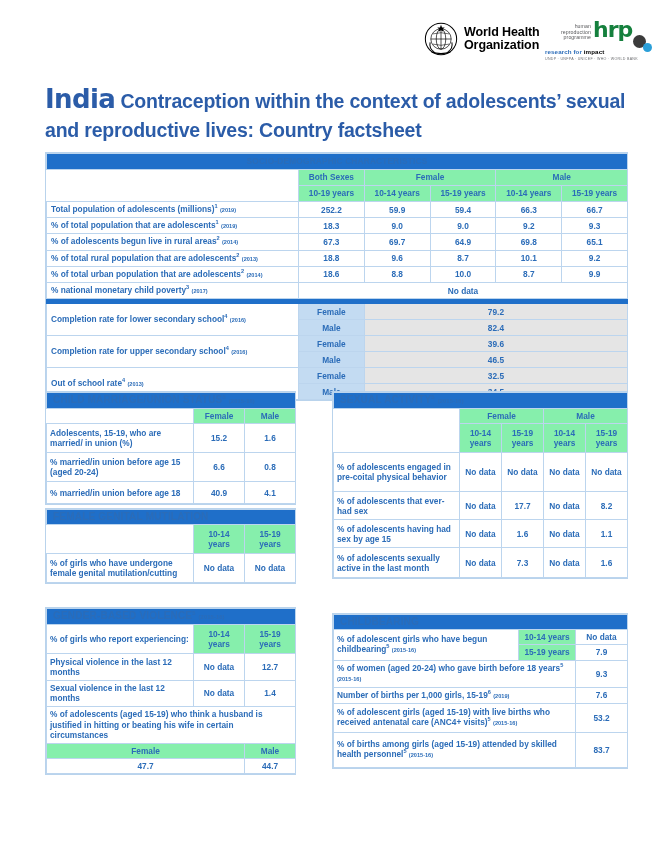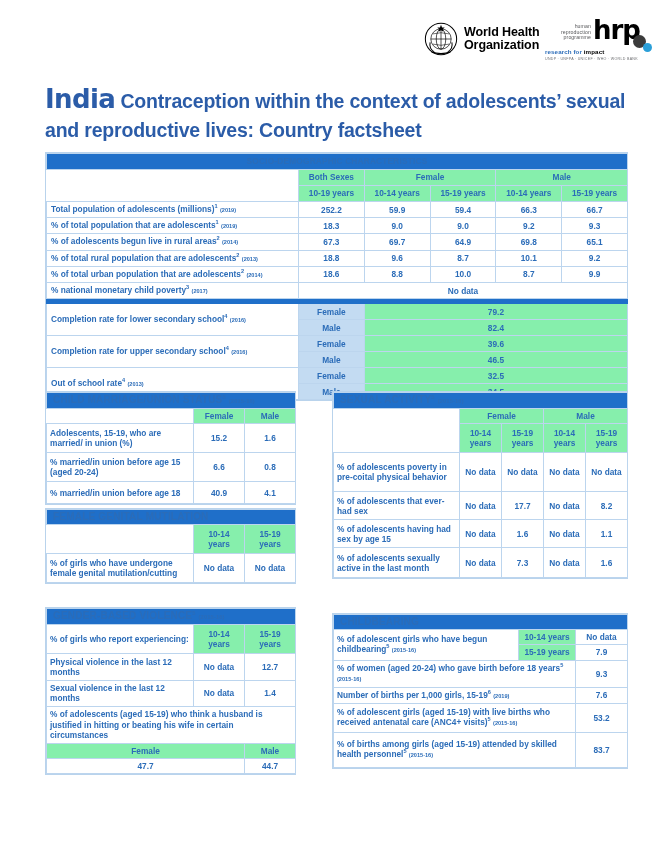--- a/index.html
+++ b/index.html
@@ -12,21 +12,21 @@
   }
   .page{position:relative;width:670px;height:867px;box-sizing:border-box;padding-left:20px;}
 
   
   .logos{position:absolute;left:0;top:10px;width:670px;height:58px;}
   .who-logo{position:absolute;left:424px;top:12px;display:flex;align-items:center;gap:6px;}
   .who-emblem{width:34px;height:34px;}
   .who-text{font-weight:bold;font-size:12.5px;line-height:13px;color:#000;letter-spacing:-0.1px;}
   .hrp-logo{position:absolute;left:545px;top:8px;width:105px;height:46px;}
   .hrp-small{font-size:5.2px;line-height:5.6px;color:#58595b;letter-spacing:.1px;text-align:right;}
-  .hrp-word{font-size:26px;font-weight:bold;color:#000000;line-height:24px;letter-spacing:-1px;font-family:"DejaVu Sans",sans-serif;}
+  .hrp-word{font-size:22px;font-weight:bold;color:#15803d;line-height:24px;letter-spacing:-1px;font-family:"DejaVu Sans",sans-serif;}
   .hrp-tag{font-size:6.2px;font-weight:bold;color:#2b6cb8;letter-spacing:.1px;}
   .hrp-tag .imp{color:#000;}
   .hrp-fine{font-size:3.6px;color:#6d6e71;letter-spacing:.3px;}
   .hrp-dot-dark{position:absolute;right:4px;top:17px;width:13px;height:13px;border-radius:50%;background:#3b3b3b;}
   .hrp-dot-blue{position:absolute;right:-2px;top:25px;width:9px;height:9px;border-radius:50%;background:#2b9fd8;}
 
   
   .title{
     position:absolute;left:45px;top:85px;width:590px;
     font-size:19.5px;font-weight:bold;line-height:29px;
@@ -58,21 +58,21 @@
   .yr{font-size:5.6px;}
 
   
   #socio{left:45px;top:152px;width:581px;}
   #socio col.c0{width:252px;}
   #socio col.c1,#socio col.c2,#socio col.c3,#socio col.c4,#socio col.c5{width:65.8px;}
   #socio td{height:11px;}
   #socio .rowlbl{padding-left:4px;}
   #socio .sep{background:#1f6fc9;height:4px;padding:0;border:1px solid #1f6fc9;}
   #socio .fmlbl{background:#c3dbf2;text-align:center;width:61px;}
-  #socio .bigval{text-align:center;background:#86efac;}
+  #socio .bigval{text-align:center;background:#e5e5e5;}
 
   #childmar{left:45px;top:391px;width:249px;}
   #childmar col.c0{width:147px;}
   #childmar col.c1,#childmar col.c2{width:51px;}
 
   #fgm{left:45px;top:508px;width:249px;}
   #fgm col.c0{width:147px;}
   #fgm col.c1,#fgm col.c2{width:51px;}
 
   #gbv{left:45px;top:607px;width:249px;}
@@ -356,21 +356,21 @@
         <td class="hd" colspan="2">Female</td>
         <td class="hd" colspan="2">Male</td>
       </tr>
       <tr>
         <td class="hd" style="height:24px">10-14 years</td>
         <td class="hd">15-19 years</td>
         <td class="hd">10-14 years</td>
         <td class="hd">15-19 years</td>
       </tr>
       <tr>
-        <td class="lbl" style="height:34px">% of adolescents poverty in pre-coital physical behavior</td>
+        <td class="lbl" style="height:34px">% of adolescents engaged in pre-coital physical behavior</td>
         <td class="val">No data</td>
         <td class="val">No data</td>
         <td class="val">No data</td>
         <td class="val">No data</td>
       </tr>
       <tr>
         <td class="lbl" style="height:23px">% of adolescents that ever-had sex</td>
         <td class="val">No data</td>
         <td class="val">17.7</td>
         <td class="val">No data</td>

